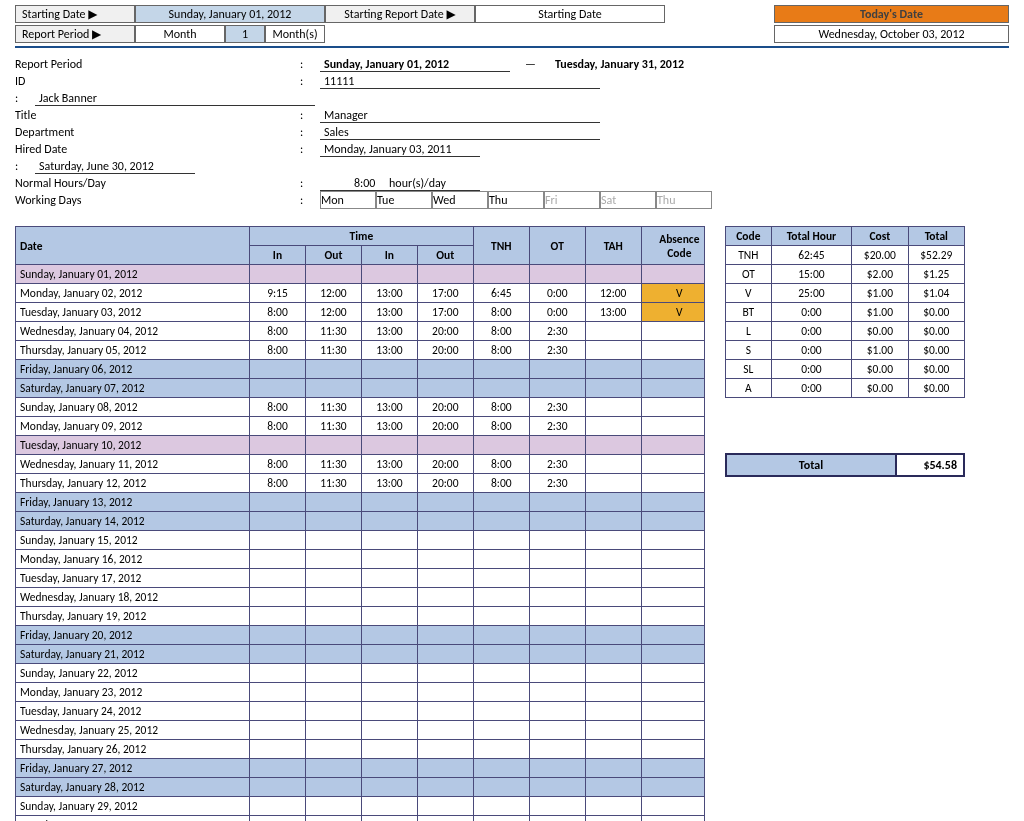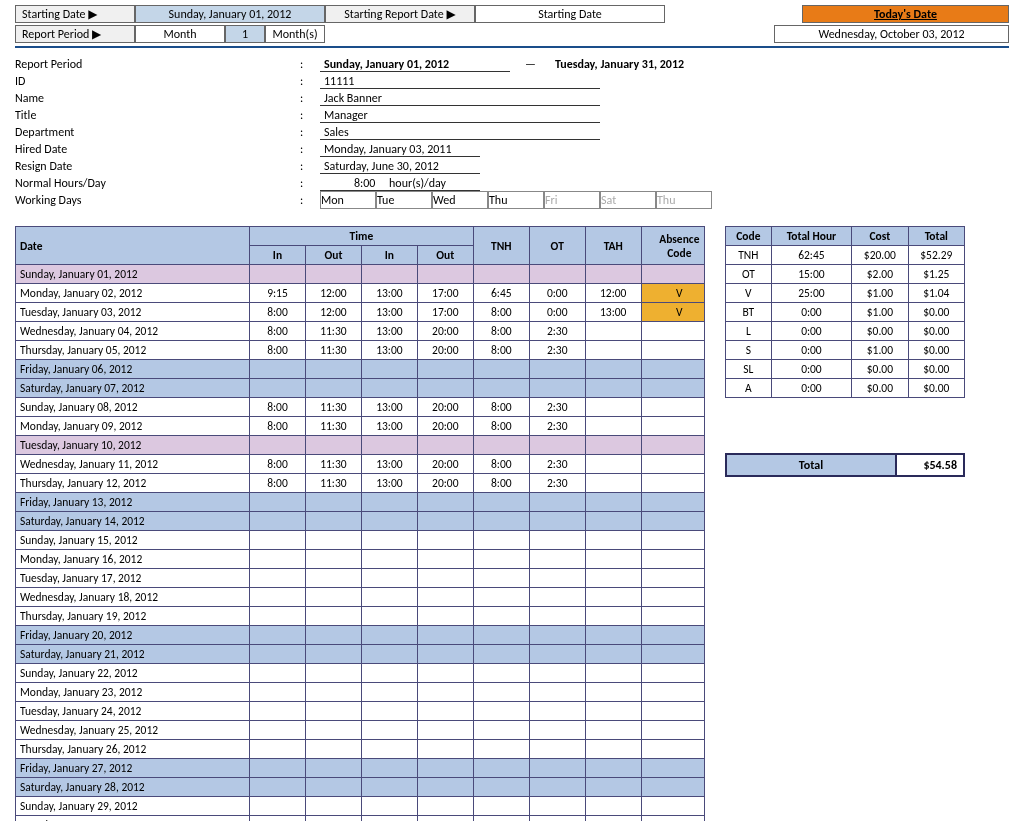--- a/index.html
+++ b/index.html
@@ -7,21 +7,21 @@
 .container { padding: 5px 15px; }
 
 
 .top-bar { display: flex; gap: 0; margin-bottom: 2px; align-items: stretch; border-radius: 6px; }
 .cell { border: 1px solid #666; padding: 2px 6px; display: flex; align-items: center; height: 18px; font-size: 12px; }
 .starting-date-label { width: 120px; background: #f0f0f0; }
 .starting-date-val { width: 190px; background: #c4d6e8; justify-content: center; }
 .report-date-label { width: 150px; background: #f0f0f0; }
 .report-date-val { width: 190px; justify-content: center; }
 .spacer { flex: 1; border: none; }
-.today-label { width: 207px; background: #e87b17; color: #000000; font-weight: bold; justify-content: center; border: 1px solid #666; text-decoration: underline; }
+.today-label { width: 235px; background: #e87b17; color: #404040; font-weight: bold; justify-content: center; border: 1px solid #666; }
 .today-val { width: 235px; justify-content: center; border: 1px solid #666; }
 
 .second-bar { display: flex; }
 .period-label { width: 120px; background: #f0f0f0; }
 .month-cell { width: 90px; justify-content: center; }
 .num-cell { width: 40px; justify-content: center; background: #c4d6e8; }
 .months-cell { width: 60px; justify-content: center; }
 
 .blue-rule { border-top: 2px solid #1a4d8a; margin: 3px 0 8px 0; }
 
@@ -94,41 +94,39 @@
       <div class="info-val" style="font-weight:bold;min-width:190px">Sunday, January 01, 2012</div>
       <div class="info-dash">—</div>
       <div class="info-val" style="font-weight:bold;min-width:190px;border-bottom:none">Tuesday, January 31, 2012</div>
     </div>
     <div class="info-row">
         <div class="info-label">ID</div>
         <div class="info-colon">:</div>
         <div class="info-val wide">11111</div>
       </div>
     <div class="info-row">
-        <div class="info-label">Name</div>
         <div class="info-colon">:</div>
         <div class="info-val wide">Jack Banner</div>
       </div>
     <div class="info-row">
         <div class="info-label">Title</div>
         <div class="info-colon">:</div>
         <div class="info-val wide">Manager</div>
       </div>
     <div class="info-row">
         <div class="info-label">Department</div>
         <div class="info-colon">:</div>
         <div class="info-val wide">Sales</div>
       </div>
     <div class="info-row">
         <div class="info-label">Hired Date</div>
         <div class="info-colon">:</div>
         <div class="info-val">Monday, January 03, 2011</div>
       </div>
     <div class="info-row">
-        <div class="info-label">Resign Date</div>
         <div class="info-colon">:</div>
         <div class="info-val">Saturday, June 30, 2012</div>
       </div>
     <div class="info-row">
         <div class="info-label">Normal Hours/Day</div>
         <div class="info-colon">:</div>
         <div class="info-val" style="text-align:center;white-space:pre">8:00     hour(s)/day</div>
       </div>
     <div class="info-row">
         <div class="info-label">Working Days</div>

